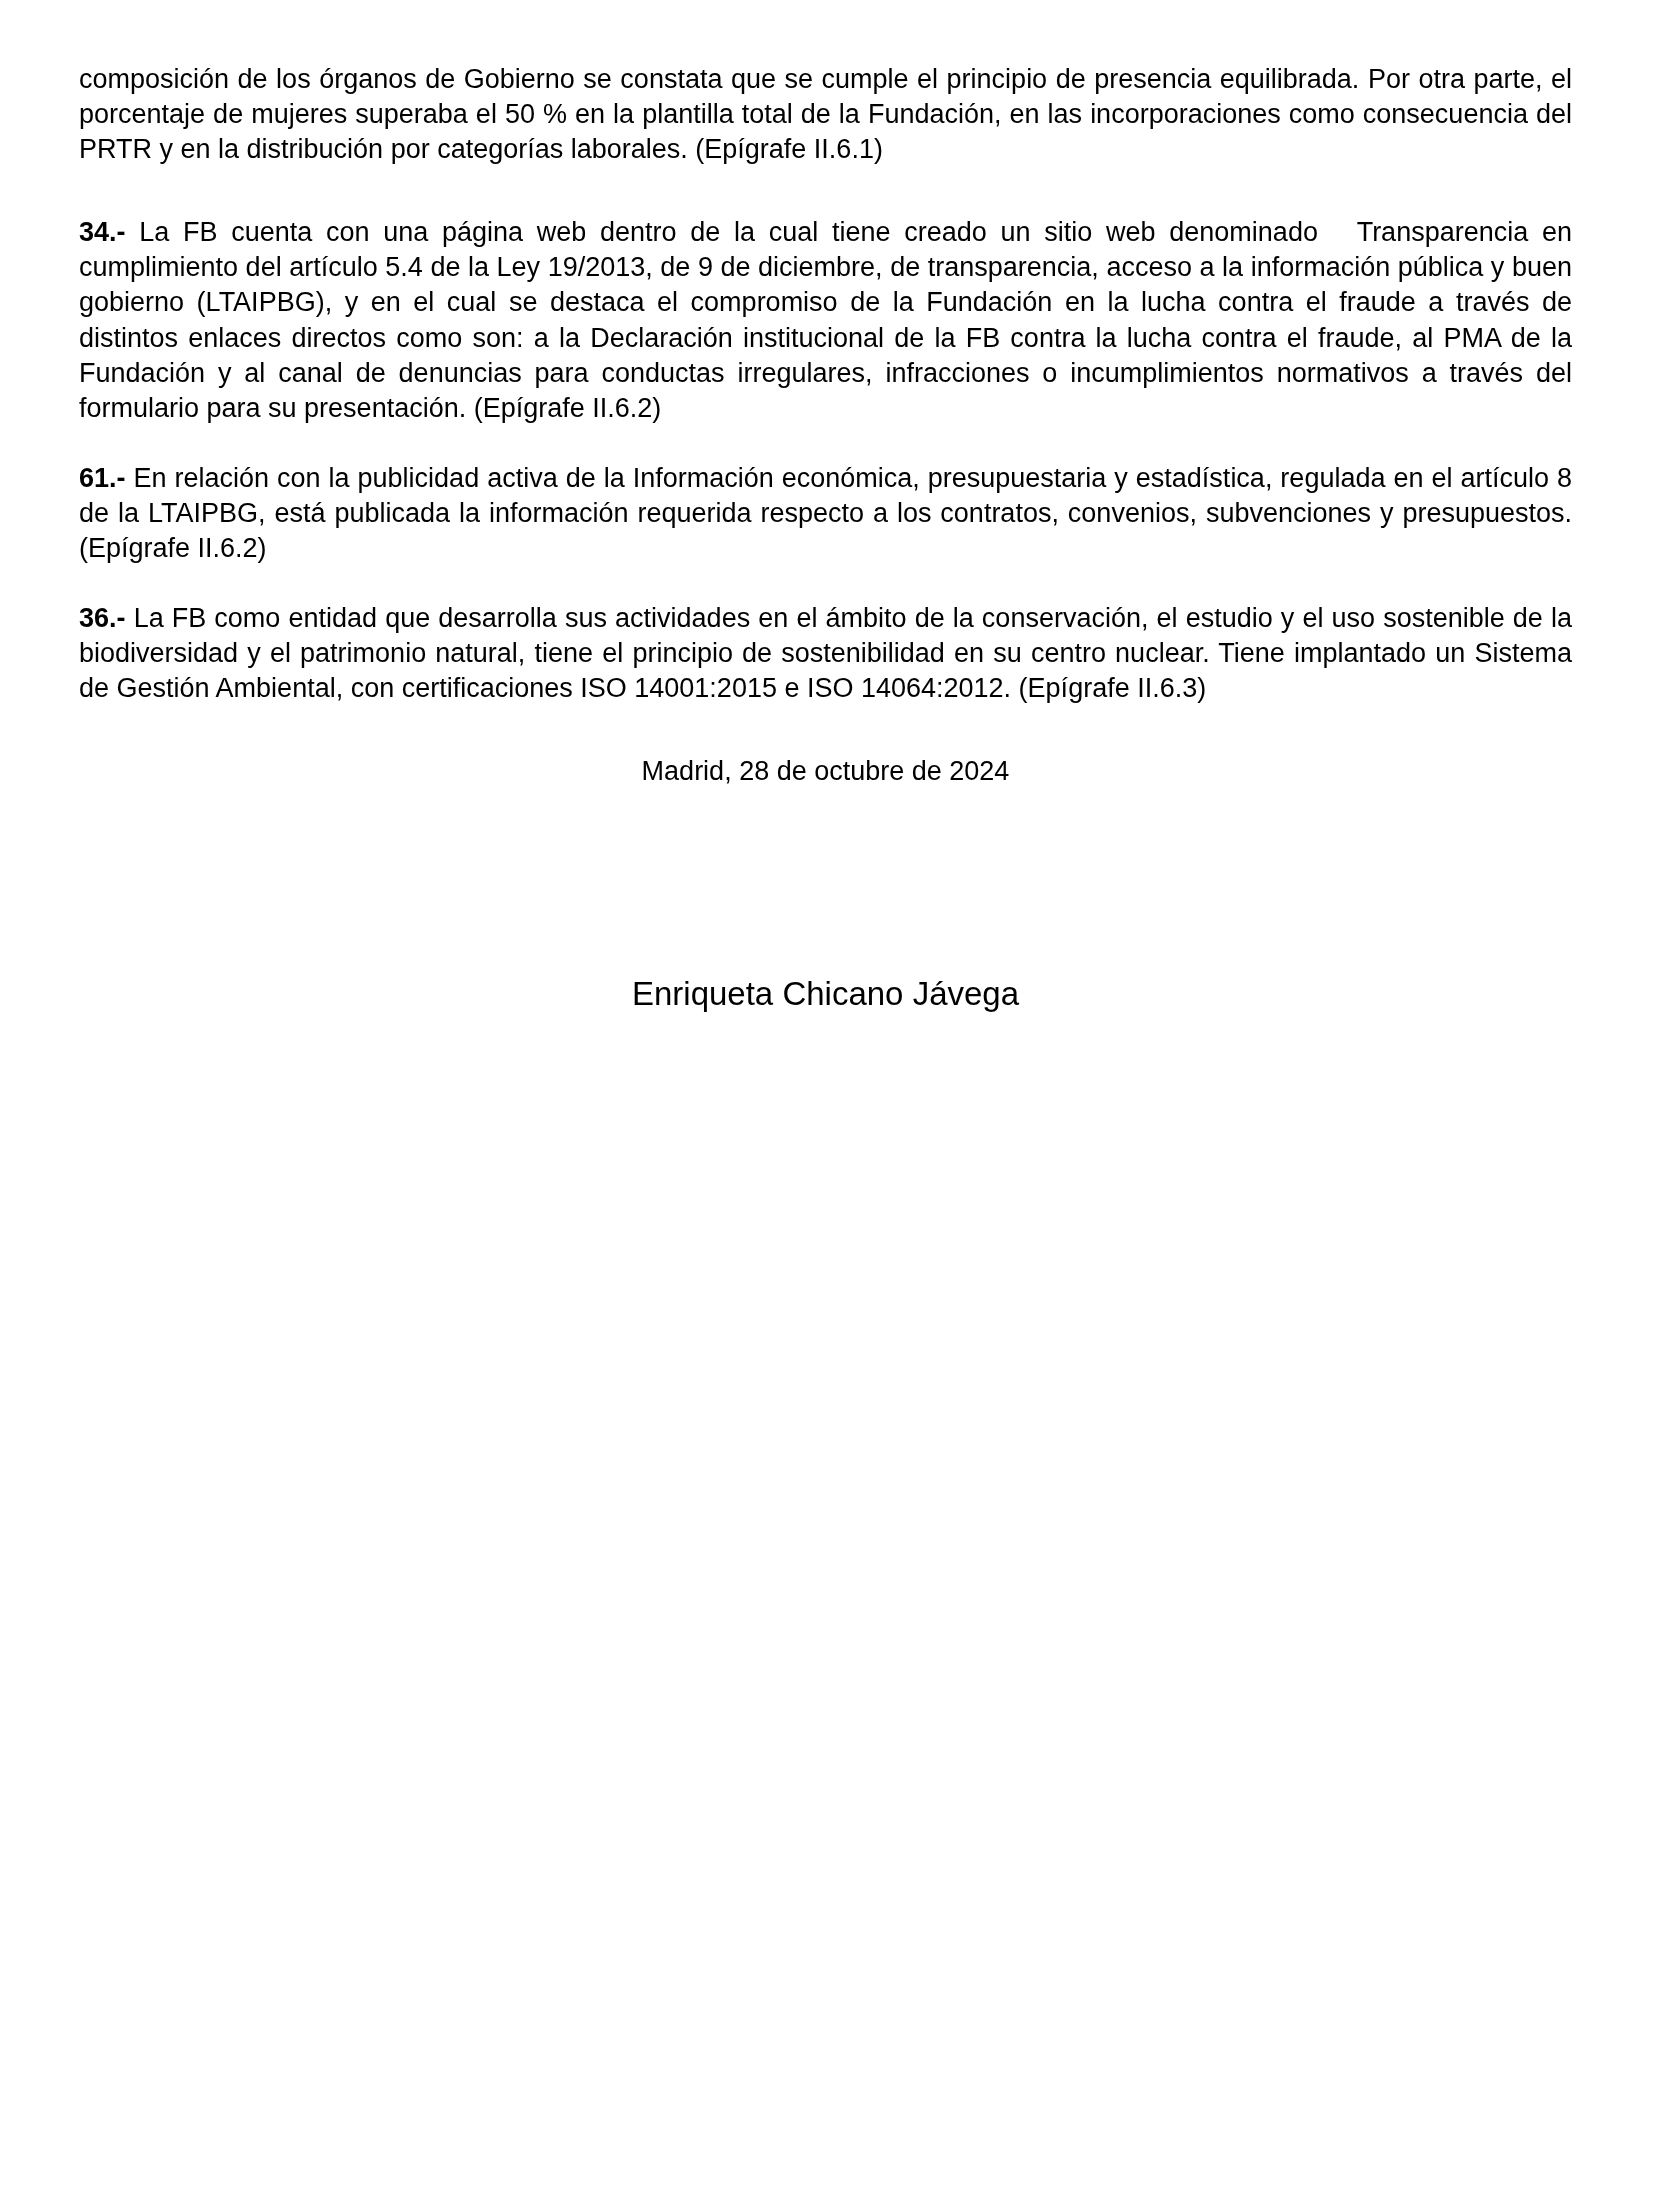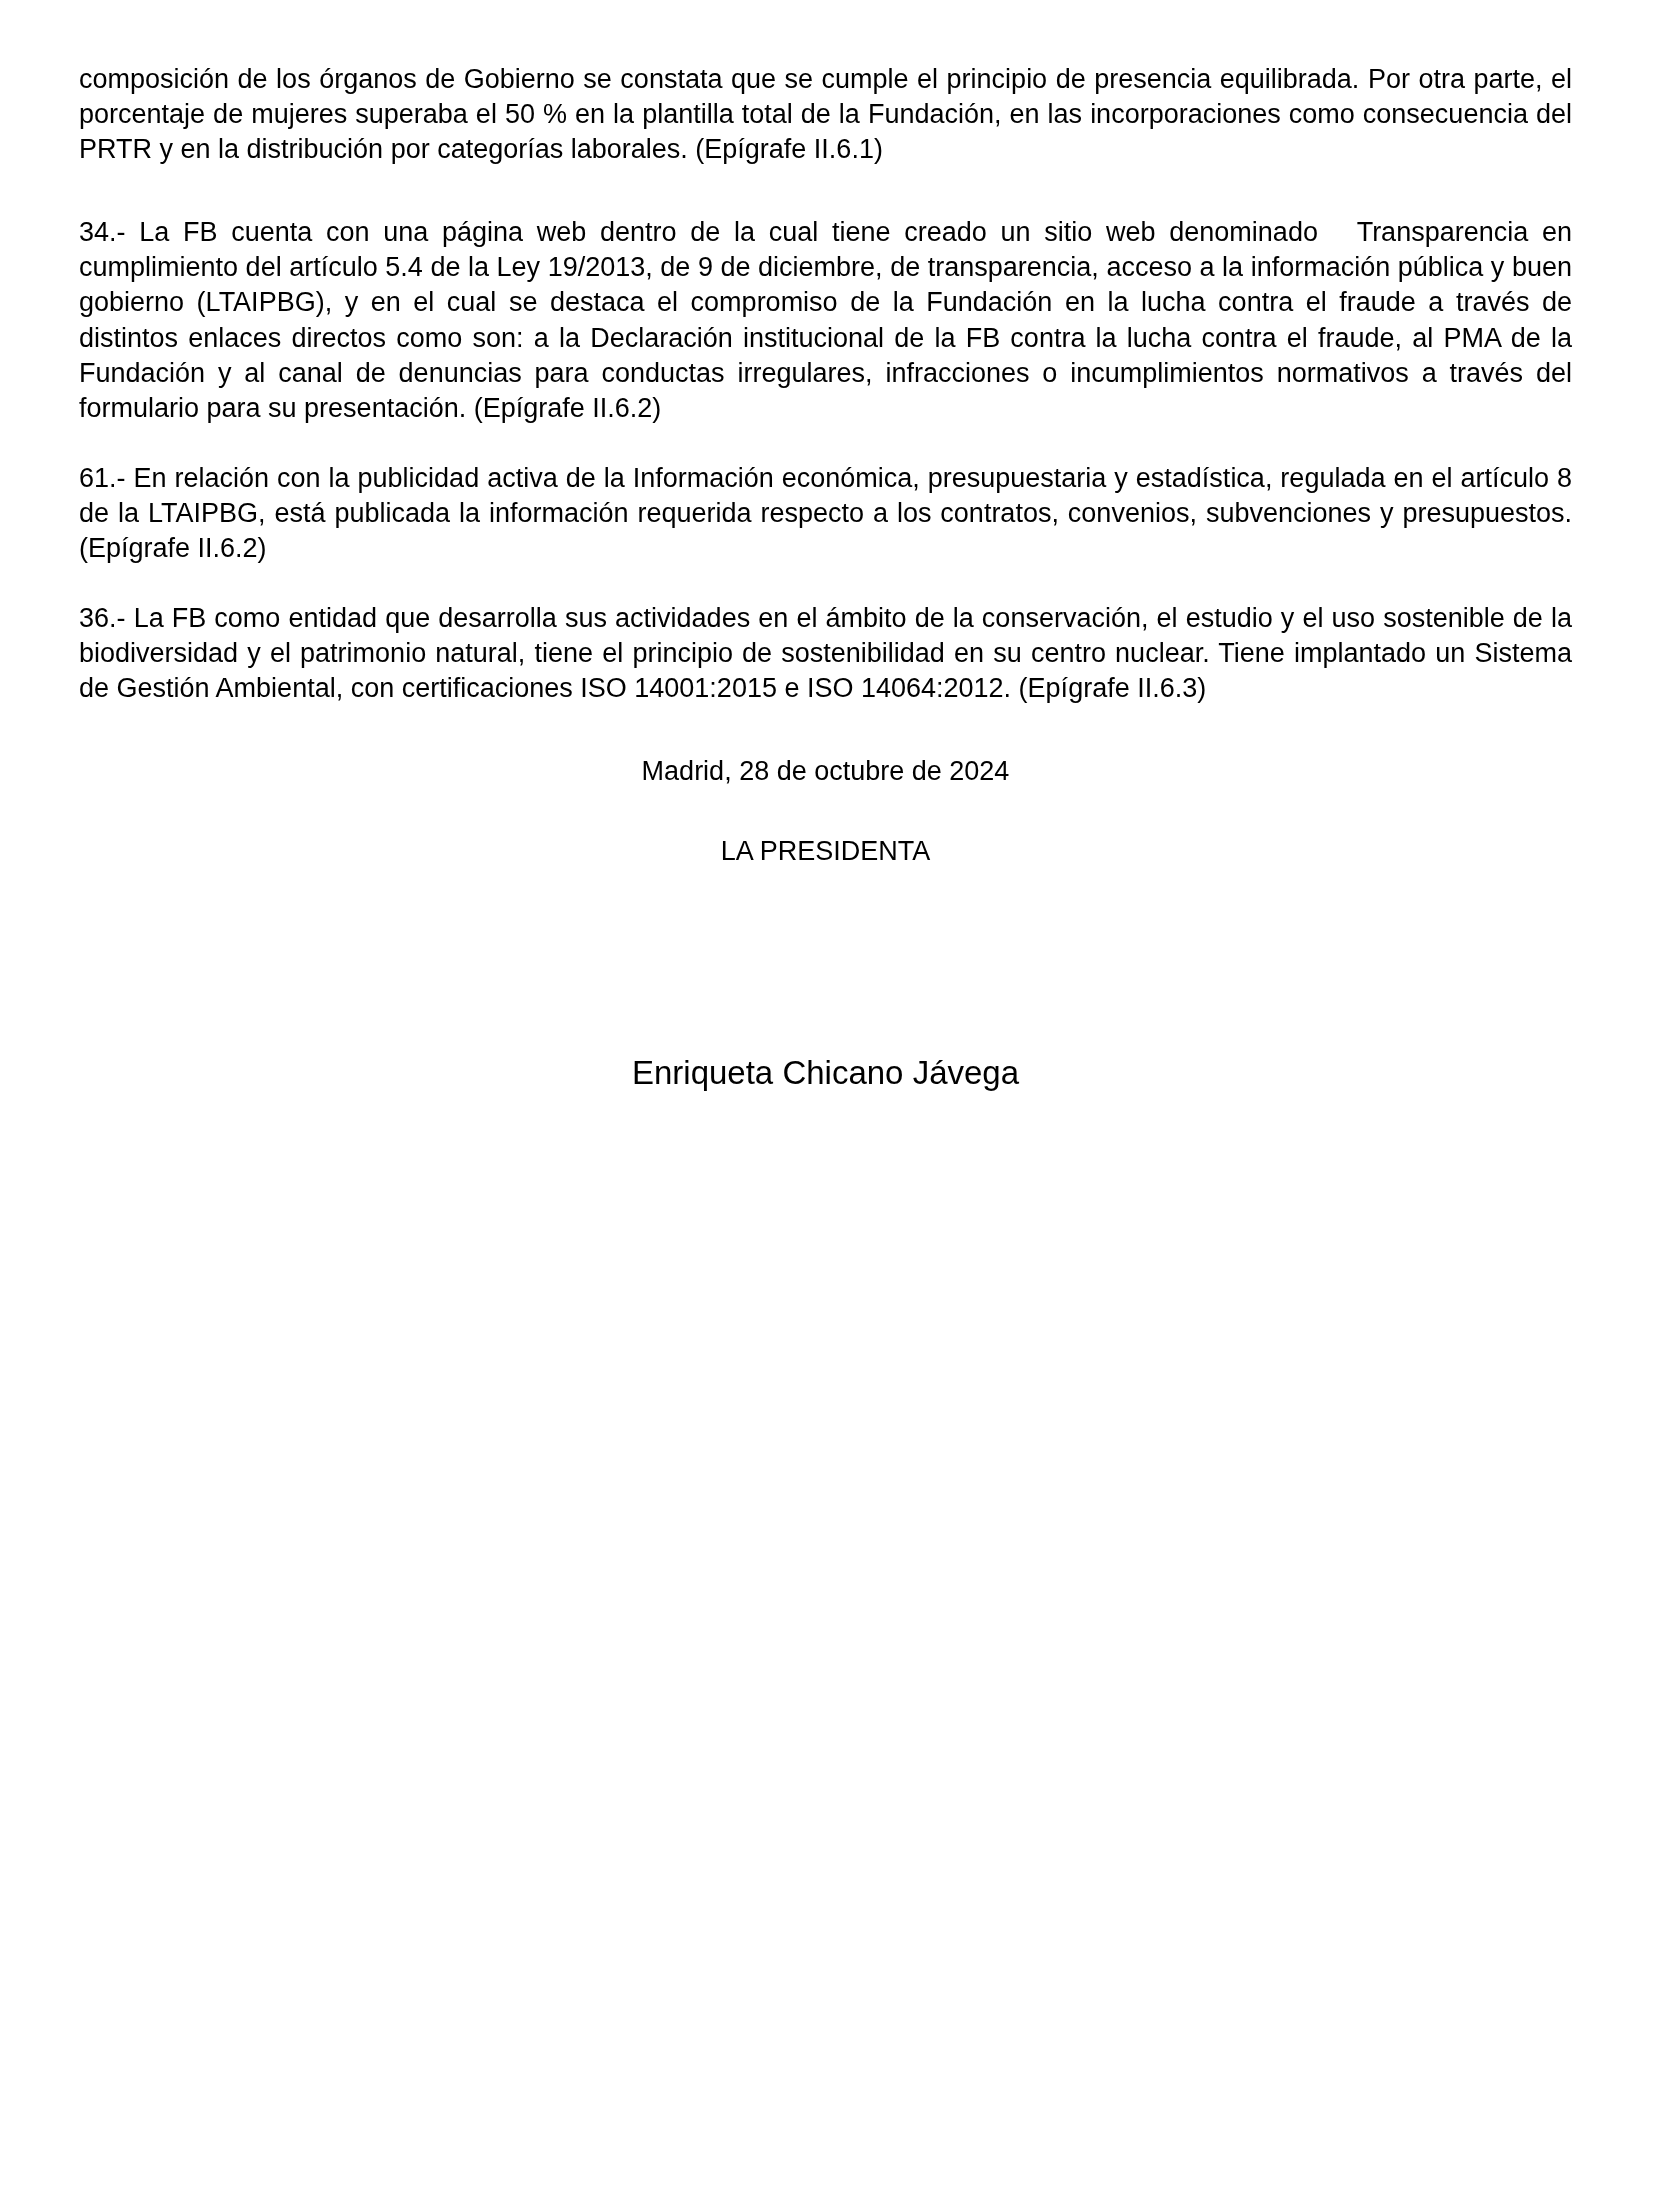--- a/index.html
+++ b/index.html
@@ -31,21 +31,21 @@
     text-justify: inter-word;
     hyphens: none;
   }
   p.para.first {
     margin-bottom: 48px;
   }
   p.para:last-of-type {
     margin-bottom: 0;
   }
   .num {
-    font-weight: normal;
+    font-weight: bold;
   }
   .ital {
     margin-left: 25px;
   }
   .centered-block {
     margin-top: 48px;
     text-align: center;
   }
   .centered-line {
     font-size: 27px;
@@ -80,19 +80,18 @@
     <p class="para">
       <span class="num">61.-</span><span> En relación con la publicidad activa de la Información económica, presupuestaria y estadística, regulada en el artículo 8 de la LTAIPBG, está publicada la información requerida respecto a los contratos, convenios, subvenciones y presupuestos. (Epígrafe II.6.2)</span>
     </p>
 
     <p class="para">
       <span class="num">36.-</span><span> La FB como entidad que desarrolla sus actividades en el ámbito de la conservación, el estudio y el uso sostenible de la biodiversidad y el patrimonio natural, tiene el principio de sostenibilidad en su centro nuclear. Tiene implantado un Sistema de Gestión Ambiental, con certificaciones ISO 14001:2015 e ISO 14064:2012. (Epígrafe II.6.3)</span>
     </p>
 
     <div class="centered-block">
       <div class="centered-line place-date">Madrid, 28 de octubre de 2024</div>
-      <div class="centered-line">LA PRESIDENTA</div>
       <div class="signature-name">Enriqueta Chicano Jávega</div>
     </div>
 
   </div>
 </div>
 
 
 </body></html>

